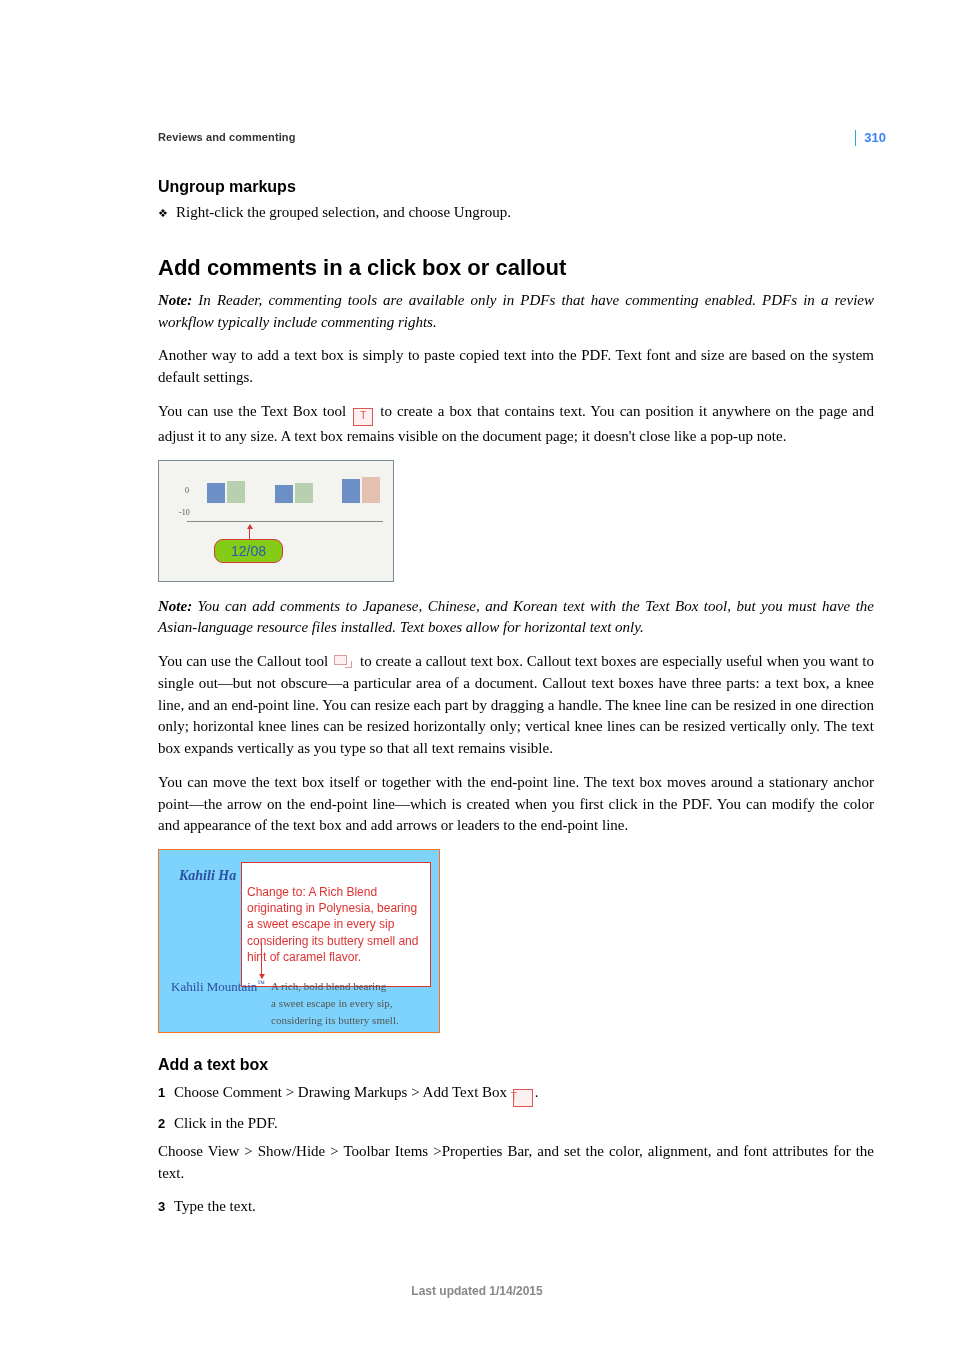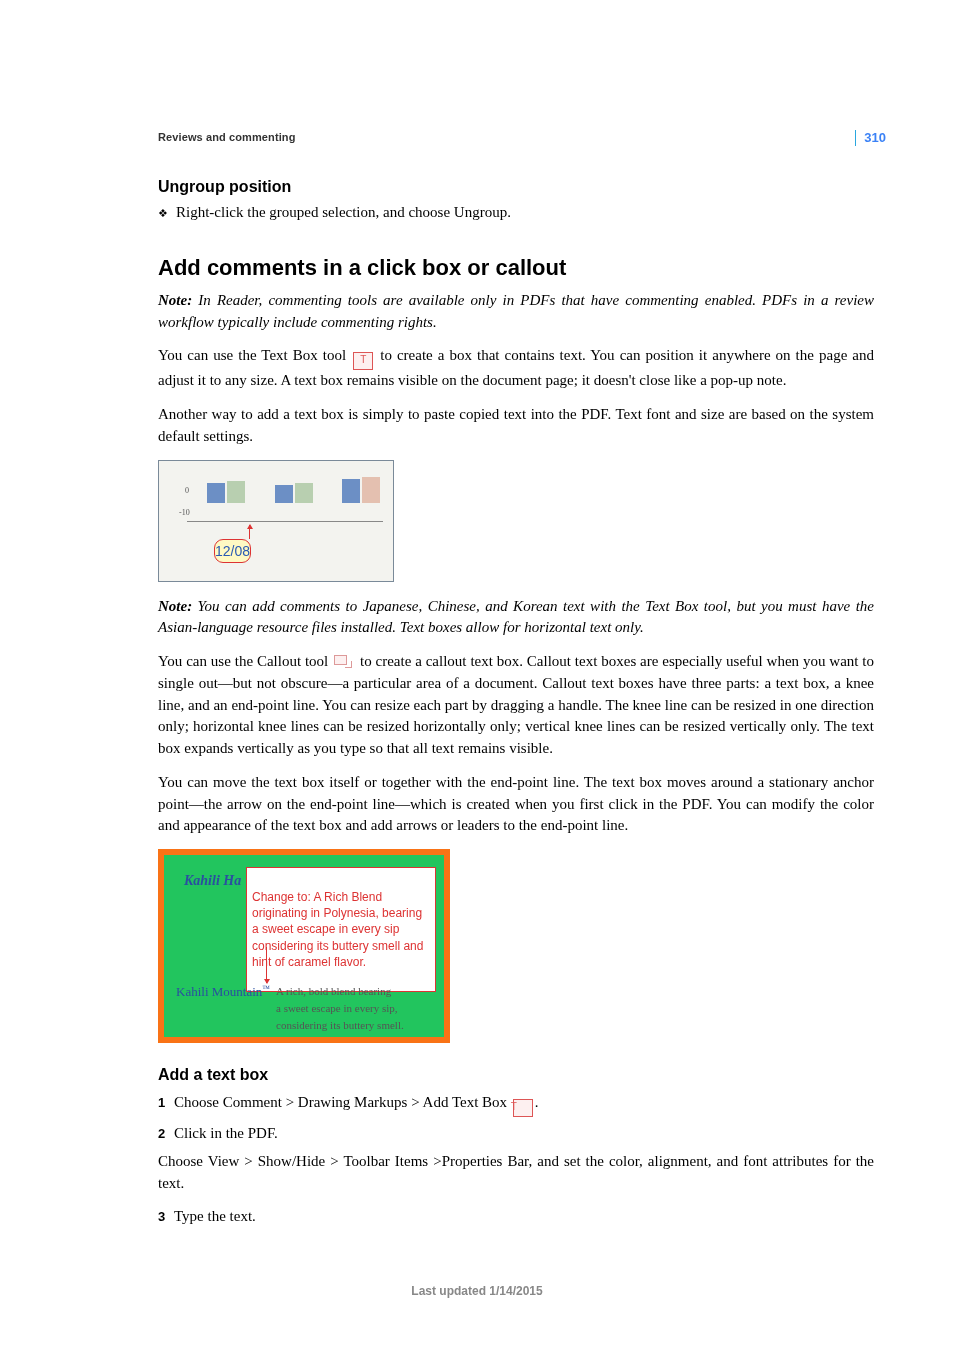--- a/index.html
+++ b/index.html
@@ -140,25 +140,25 @@
   .fig1-chart .bar.b4 { left: 108px; height: 20px; background: #b8cfb0; }
   .fig1-chart .bar.b5 { left: 155px; height: 24px; background: #6c8fc5; }
   .fig1-chart .bar.b6 { left: 175px; height: 26px; background: #e4c0b0; }
   .fig1-axis0 { position: absolute; left: 26px; top: 24px; font-size: 8px; color: #555; }
   .fig1-axis10 { position: absolute; left: 20px; top: 46px; font-size: 8px; color: #555; }
   .fig1-callout-box {
     position: absolute;
     left: 55px;
     top: 78px;
     border: 1px solid #d33;
-    background: #fef9c3;
+    background: #84cc16;
     color: #2a5ab3;
     font-family: Arial, sans-serif;
     font-size: 14px;
-    padding: 1px 0;
+    padding: 1px 16px;
     border-radius: 9px;
   }
   .fig1-leader {
     position: absolute;
     left: 90px;
     top: 64px;
     width: 1px;
     height: 14px;
     border-left: 1px solid #d33;
   }
@@ -168,27 +168,27 @@
     top: -1px;
     left: -3px;
     width: 0; height: 0;
     border-left: 3px solid transparent;
     border-right: 3px solid transparent;
     border-bottom: 5px solid #d33;
   }
 
   
   .figure2 {
-    border: 6px solid #f97316;
+    border: 1px solid #f97316;
     width: 280px;
     height: 182px;
     margin: 12px 16px 20px 0;
     position: relative;
     font-family: Arial, sans-serif;
-    background: #22c55e;
+    background: #7dd3fc;
   }
   .fig2-behind1 {
     position: absolute;
     left: 20px; top: 16px;
     font-family: Georgia, serif;
     font-style: italic;
     font-weight: bold;
     color: #2a4fa0;
     font-size: 14px;
   }
@@ -278,36 +278,36 @@
 </style>
 </head>
 <body>
 
 <div class="page">
 
   <div class="page-number">310</div>
 
   <div class="header-section">Reviews and commenting</div>
 
-  <h3 class="minor">Ungroup position</h3>
+  <h3 class="minor">Ungroup markups</h3>
   <div class="bullet-line">
     <span class="diamond">❖</span><span>Right-click the grouped selection, and choose Ungroup.</span>
   </div>
 
   <h2 class="major">Add comments in a click box or callout</h2>
 
   <p class="italic">
     <span class="bold-italic">Note:</span><span> In Reader, commenting tools are available only in PDFs that have commenting enabled. PDFs in a review workflow typically include commenting rights.</span>
   </p>
 
+  <p>Another way to add a text box is simply to paste copied text into the PDF. Text font and size are based on the system default settings.</p>
+
   <p>
     <span>You can use the Text Box tool </span><span class="tool-icon">T</span><span> to create a box that contains text. You can position it anywhere on the page and adjust it to any size. A text box remains visible on the document page; it doesn't close like a pop-up note.</span>
   </p>
-
-  <p>Another way to add a text box is simply to paste copied text into the PDF. Text font and size are based on the system default settings.</p>
 
   <div class="figure1">
     <div class="fig1-chart">
       <div class="bar b1"></div>
       <div class="bar b2"></div>
       <div class="bar b3"></div>
       <div class="bar b4"></div>
       <div class="bar b5"></div>
       <div class="bar b6"></div>
     </div>

